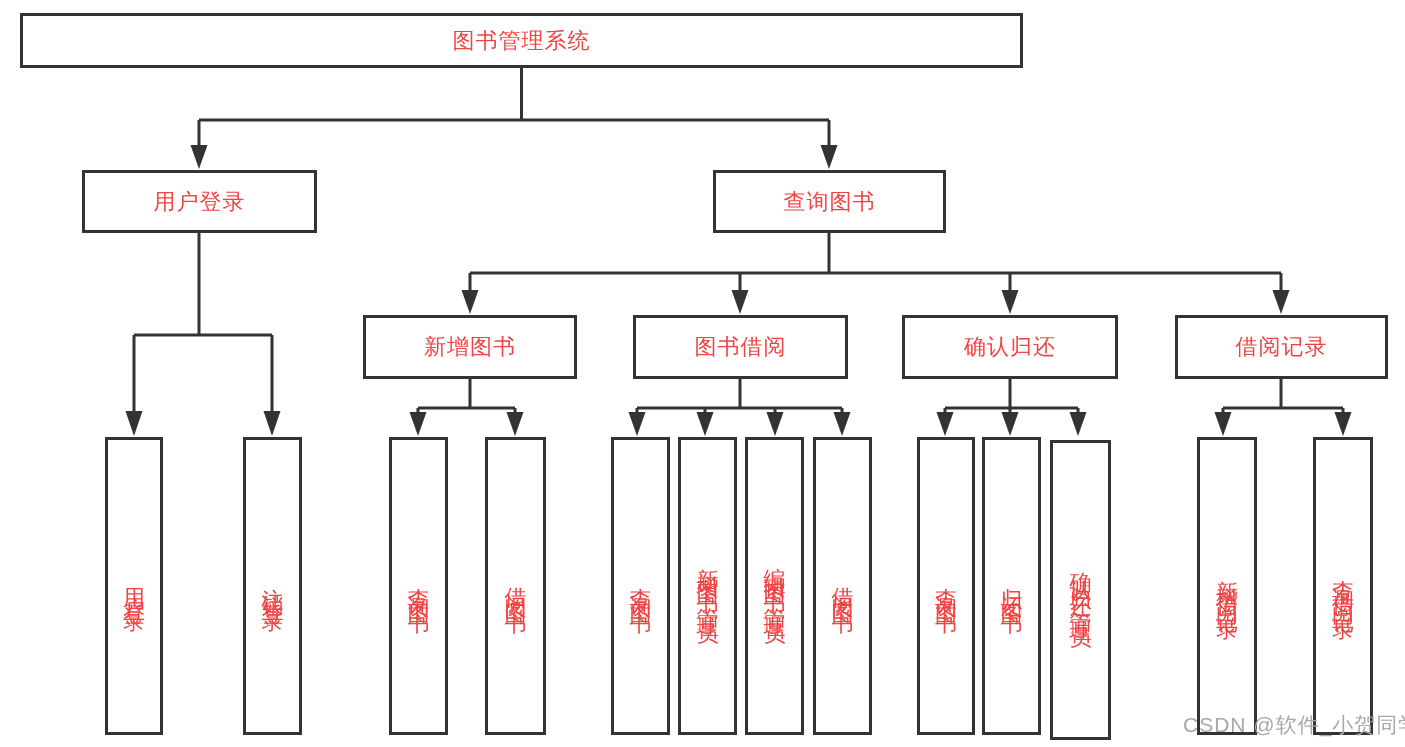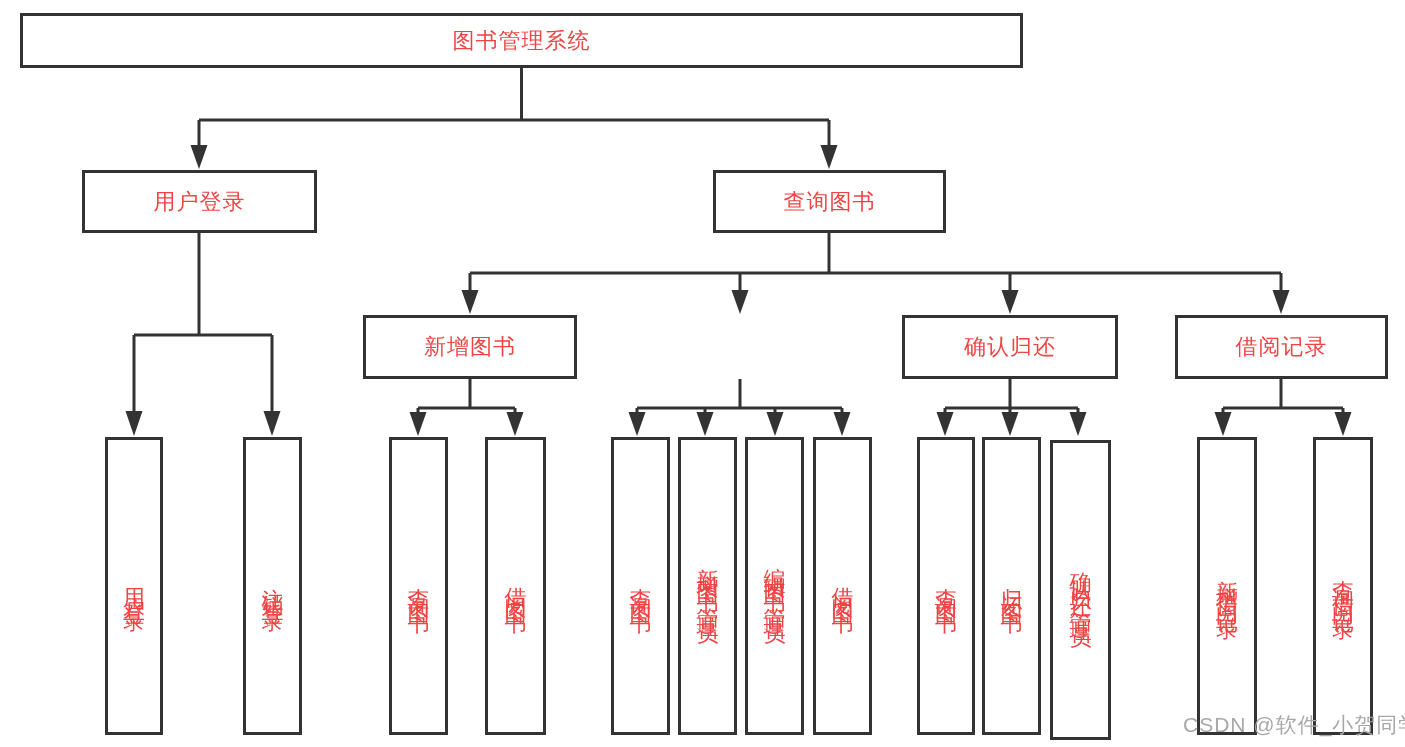--- a/index.html
+++ b/index.html
@@ -111,20 +111,23 @@
   <div class="node" style="left:82px;top:170px;width:235px;height:63px">
     <span>用户登录</span>
   </div>
   <div class="node" style="left:713px;top:170px;width:233px;height:63px">
     <span>查询图书</span>
   </div>
 
   <div class="node" style="left:363px;top:315px;width:214px;height:64px">
     <span>新增图书</span>
   </div>
+  <div class="node" style="left:633px;top:315px;width:215px;height:64px">
+    <span>图书借阅</span>
+  </div>
   <div class="node" style="left:902px;top:315px;width:216px;height:64px">
     <span>确认归还</span>
   </div>
   <div class="node" style="left:1175px;top:315px;width:213px;height:64px">
     <span>借阅记录</span>
   </div>
 
   <div class="node v" style="left:105px;top:437px;width:58px;height:298px">
     <span>用户登录</span>
   </div>

